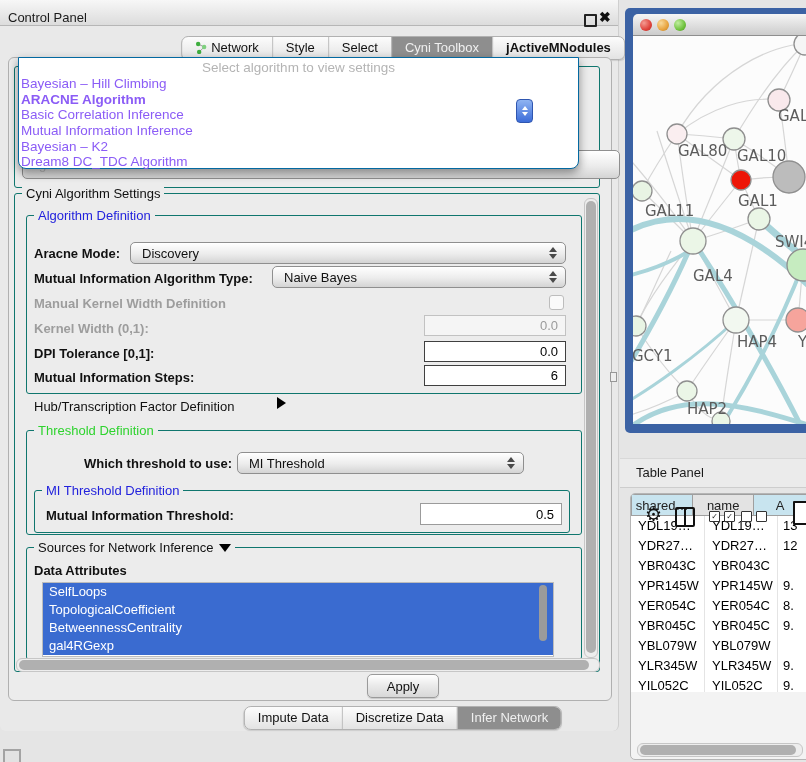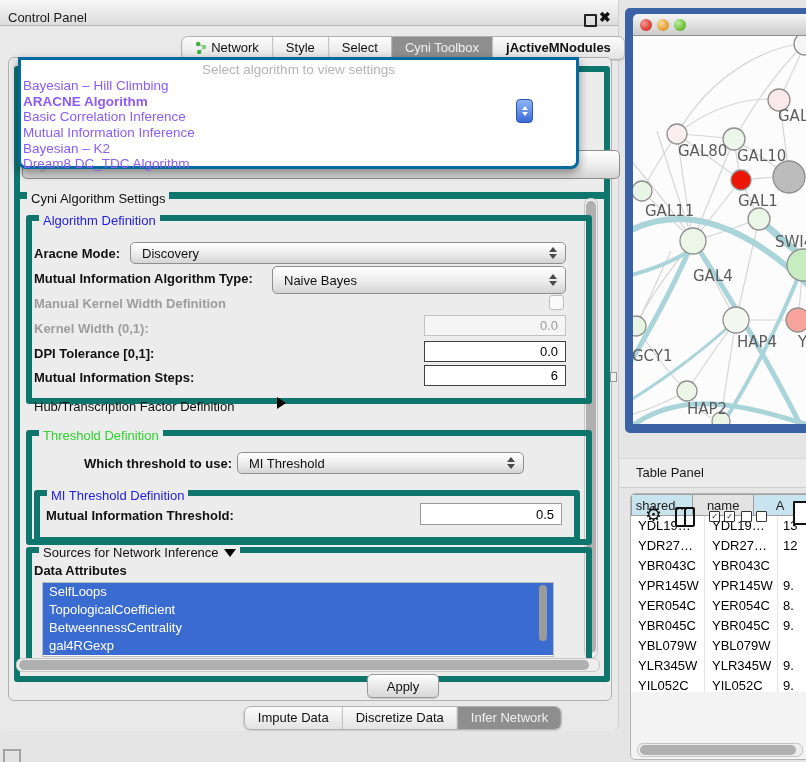--- a/index.html
+++ b/index.html
@@ -26,21 +26,21 @@
     display:flex;align-items:center;gap:4px;color:#111;}
   .tab:first-child{border-left:none;}
   .tab.sel{background:#8e8e8e;color:#f0f0f0;}
   .tab.bold{font-weight:bold;}
 
   
   #cp-body{left:8px;top:57px;width:602px;height:642px;background:#ececec;
     border:1px solid #b0b0b0;border-radius:6px;}
 
   
-  .group{position:absolute;border:6px solid #0f766e;border-radius:3px;}
+  .group{position:absolute;border:1px solid #0f766e;border-radius:3px;}
   .group>.legend{position:absolute;top:-8px;left:7px;background:#ececec;padding:0 4px;
     font-size:13px;color:#111;white-space:nowrap;display:flex;align-items:center;gap:5px;}
   .legend.blue{color:#2222dd;}
   .legend.green{color:#2ed32e;}
 
   .lbl{position:absolute;font-size:13px;font-weight:bold;color:#111;white-space:nowrap;}
   .lbl.plain{font-weight:normal;}
   .lbl.dis{color:#9d9d9d;}
 
   .combo{position:absolute;border:1px solid #8f8f8f;border-radius:5px;
@@ -55,21 +55,21 @@
 
   .field{position:absolute;border:1px solid #404040;background:#fff;font-size:13px;color:#000;
     display:flex;align-items:center;justify-content:flex-end;padding:0 7px;}
   .field.dis{border:1px solid #c2c2c2;background:#f5f5f5;color:#9b9b9b;}
 
   .checkbox{position:absolute;width:13px;height:13px;border:1px solid #bdbdbd;border-radius:3px;
     background:#fafafa;}
 
   
   #algo-popup{left:18px;top:57px;width:561px;height:112px;background:#fff;
-    border:3px solid #0369a1;border-radius:0 0 8px 8px;
+    border:1px solid #0369a1;border-radius:0 0 8px 8px;
     box-shadow:0 4px 10px rgba(0,0,0,.42);z-index:5;padding-top:2px;box-sizing:border-box;}
   #popup-placeholder{height:16px;line-height:16px;text-align:center;color:#b4b4b4;font-size:13.5px;}
   .popup-item{height:15.7px;line-height:15.7px;padding-left:2px;font-size:13.5px;color:#8b5cf6;}
   .popup-item.bold{font-weight:bold;}
   #combo-stepper{left:516px;top:99px;width:15px;height:22px;z-index:6;border-radius:4px;
     border:1px solid #2f56b0;background:linear-gradient(#8fb4f2,#3c6cd8);
     display:flex;flex-direction:column;align-items:center;justify-content:center;gap:2px;}
   #combo-stepper i{display:block;width:0;height:0;border-left:3px solid transparent;border-right:3px solid transparent;}
   #combo-stepper .u{border-bottom:4px solid #fff;}
   #combo-stepper .d{border-top:4px solid #fff;}
@@ -216,21 +216,21 @@
   </div>
   <div class="lbl" style="left:34px;top:246px;">Aracne Mode:</div>
   <div class="combo" style="left:130px;top:242px;width:436px;height:22px;box-sizing:border-box;">
     <span>Discovery</span>
     <span class="arrows">
         <i class="tri-up"></i>
         <i class="tri-dn"></i>
       </span>
   </div>
   <div class="lbl" style="left:34px;top:271px;">Mutual Information Algorithm Type:</div>
-  <div class="combo" style="left:272px;top:266px;width:294px;height:28px;box-sizing:border-box;">
+  <div class="combo" style="left:272px;top:266px;width:294px;height:22px;box-sizing:border-box;">
     <span>Naive Bayes</span>
     <span class="arrows">
         <i class="tri-up"></i>
         <i class="tri-dn"></i>
       </span>
   </div>
   <div class="lbl dis" style="left:34px;top:296px;">Manual Kernel Width Definition</div>
   <div class="checkbox" style="left:549px;top:295px;"></div>
   <div class="lbl dis" style="left:34px;top:321px;">Kernel Width (0,1):</div>
   <div class="field dis" style="left:424px;top:315px;width:142px;height:21px;box-sizing:border-box;">0.0</div>

